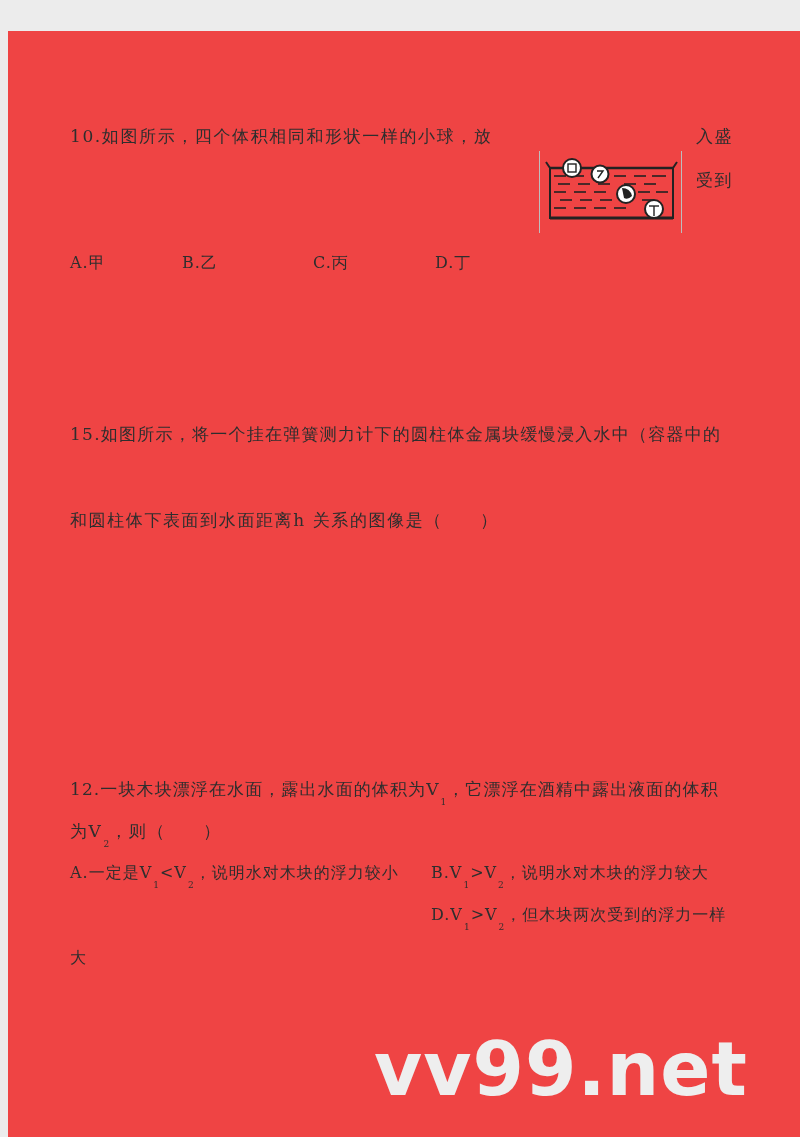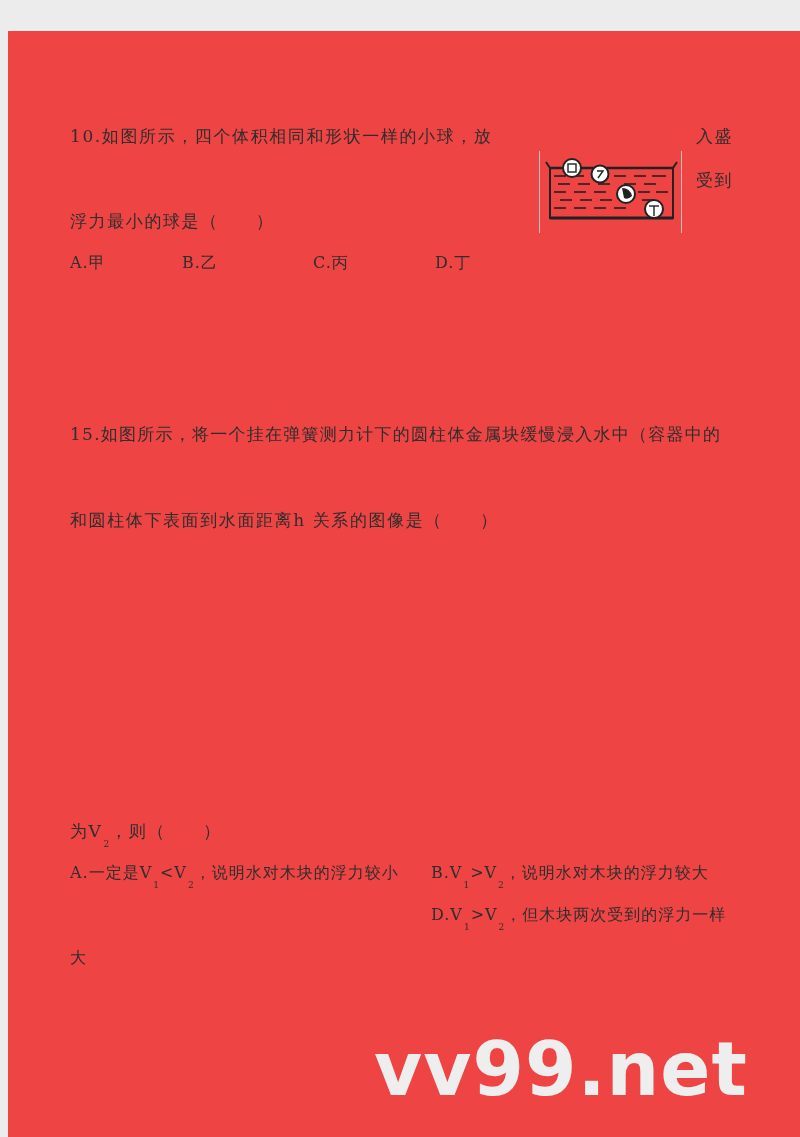--- a/index.html
+++ b/index.html
@@ -44,21 +44,20 @@
     font-weight: bold; font-size: 74px; letter-spacing: 1px;
     color: #eeeeee;
   }
 </style>
 </head>
 <body>
 
 <div class="page">
 
   <div class="line" style="left:62px; top:95px;">10.如图所示，四个体积相同和形状一样的小球，放</div>
-  <div class="line" style="left:62px; top:180px;">浮力最小的球是（　　）</div>
 
   <div class="line" style="left:688px; top:95px;">入盛</div>
   <div class="line" style="left:688px; top:139px;">受到</div>
 
   <div class="vbar" style="left:531px; top:120px; height:82px;"></div>
   <div class="vbar" style="left:673px; top:120px; height:82px;"></div>
 
   <div class="figure">
     <svg width="147" height="88" viewBox="0 0 147 88">
 
@@ -105,20 +104,23 @@
   </div>
 
   <div class="opt" style="left:62px; top:222px;">A.甲</div>
   <div class="opt" style="left:174px; top:222px;">B.乙</div>
   <div class="opt" style="left:305px; top:222px;">C.丙</div>
   <div class="opt" style="left:427px; top:222px;">D.丁</div>
 
   <div class="line" style="left:62px; top:393px; letter-spacing:1.25px;">15.如图所示，将一个挂在弹簧测力计下的圆柱体金属块缓慢浸入水中（容器中的</div>
   <div class="line" style="left:62px; top:479px; letter-spacing:1.6px;">和圆柱体下表面到水面距离h 关系的图像是（　　）</div>
 
+  <div class="line" style="left:62px; top:748px; letter-spacing:1.1px;">
+    <span>12.一块木块漂浮在水面，露出水面的体积为V</span><span class="sub">1</span><span>，它漂浮在酒精中露出液面的体积</span>
+  </div>
   <div class="line" style="left:62px; top:790px;">
     <span>为V</span><span class="sub">2</span><span>，则（　　）</span>
   </div>
 
   <div class="opt" style="left:62px; top:832px;">
     <span>A.一定是V</span><span class="sub">1</span><span>&lt;V</span><span class="sub">2</span><span>，说明水对木块的浮力较小</span>
   </div>
   <div class="opt" style="left:423px; top:832px;">
     <span>B.V</span><span class="sub">1</span><span>&gt;V</span><span class="sub">2</span><span>，说明水对木块的浮力较大</span>
   </div>

